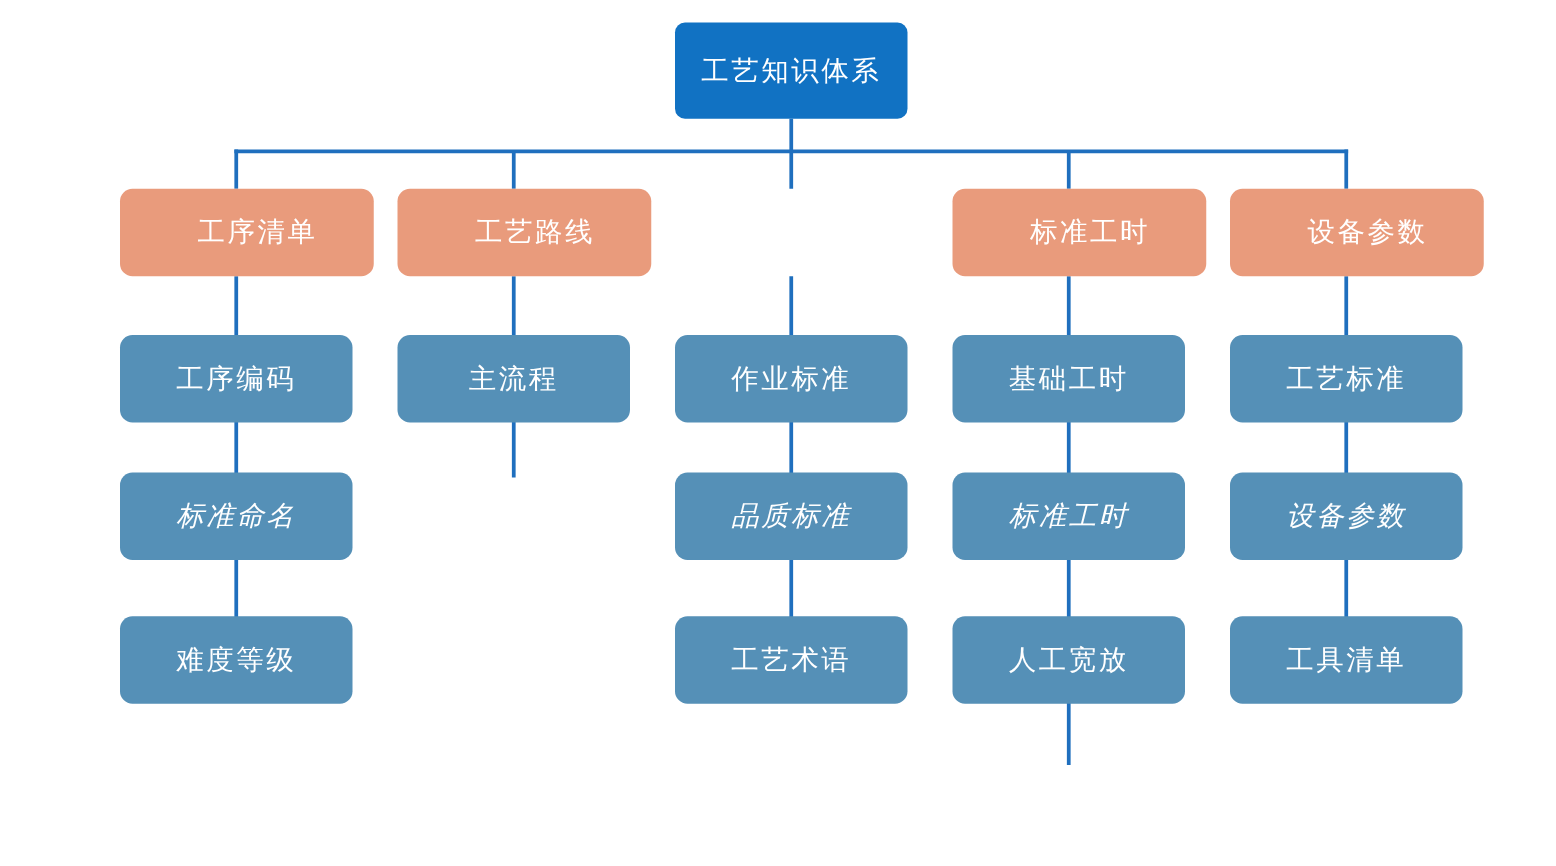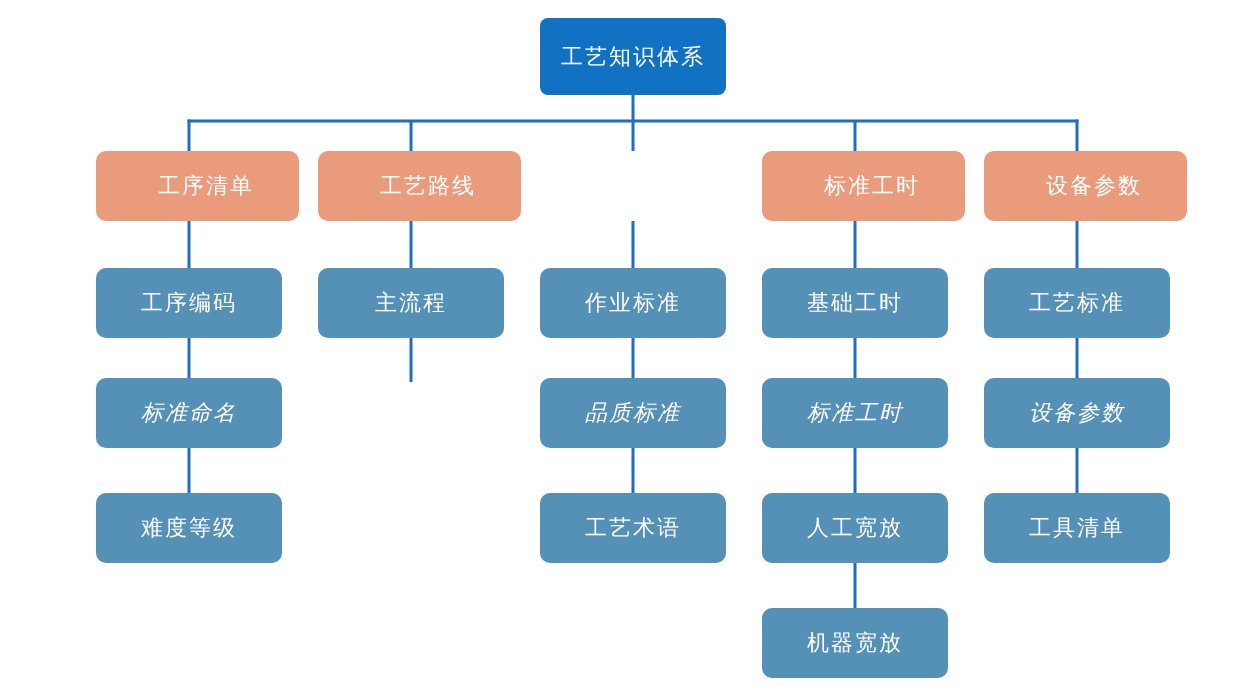--- a/index.html
+++ b/index.html
@@ -82,19 +82,18 @@
 
   <div class="node child c2 r1">主流程</div>
 
   <div class="node child c3 r1">作业标准</div>
   <div class="node child c3 r2">品质标准</div>
   <div class="node child c3 r3">工艺术语</div>
 
   <div class="node child c4 r1">基础工时</div>
   <div class="node child c4 r2">标准工时</div>
   <div class="node child c4 r3">人工宽放</div>
-  <div class="node child c4 r4">机器宽放</div>
 
   <div class="node child c5 r1">工艺标准</div>
   <div class="node child c5 r2">设备参数</div>
   <div class="node child c5 r3">工具清单</div>
 
 </div>
 
 </body></html>

